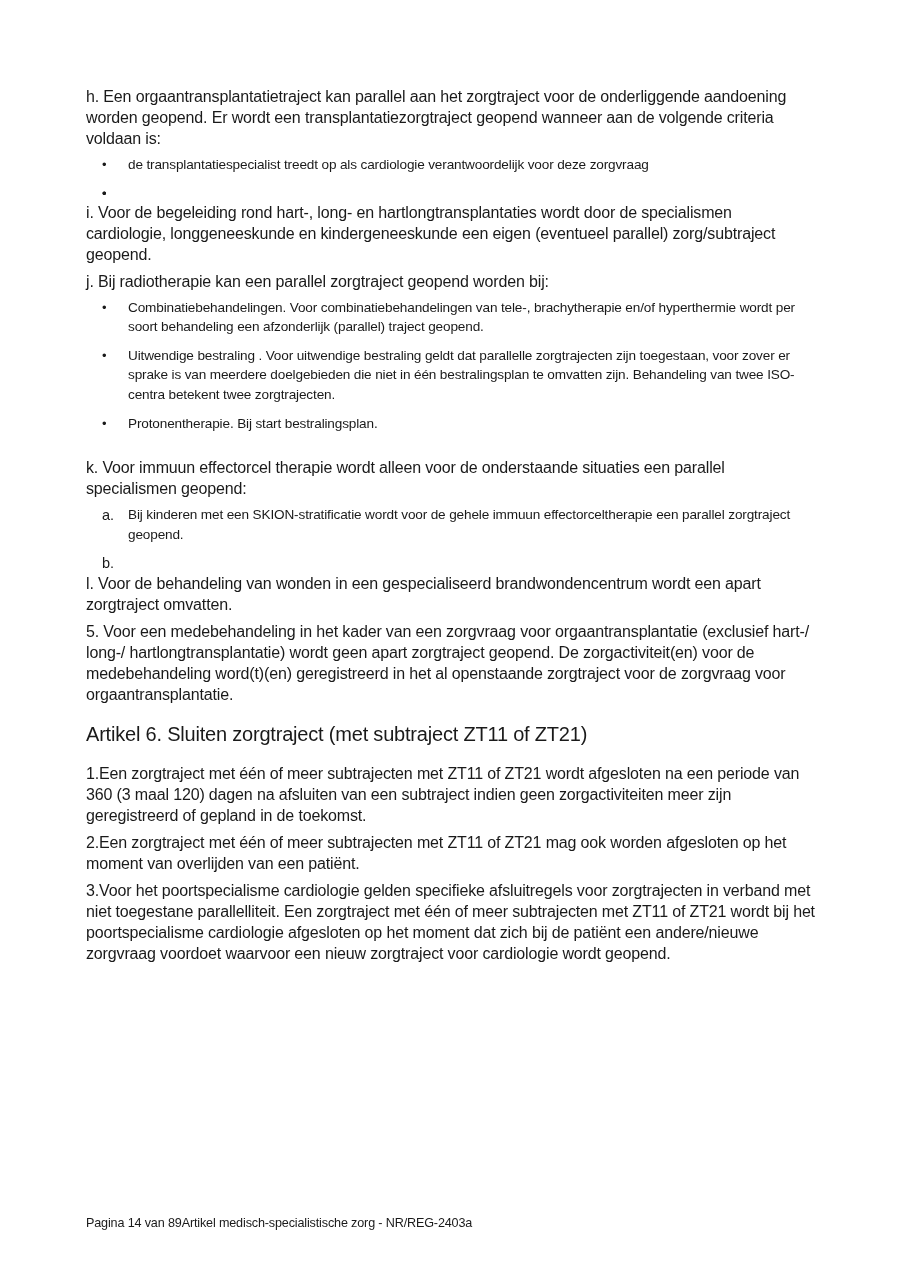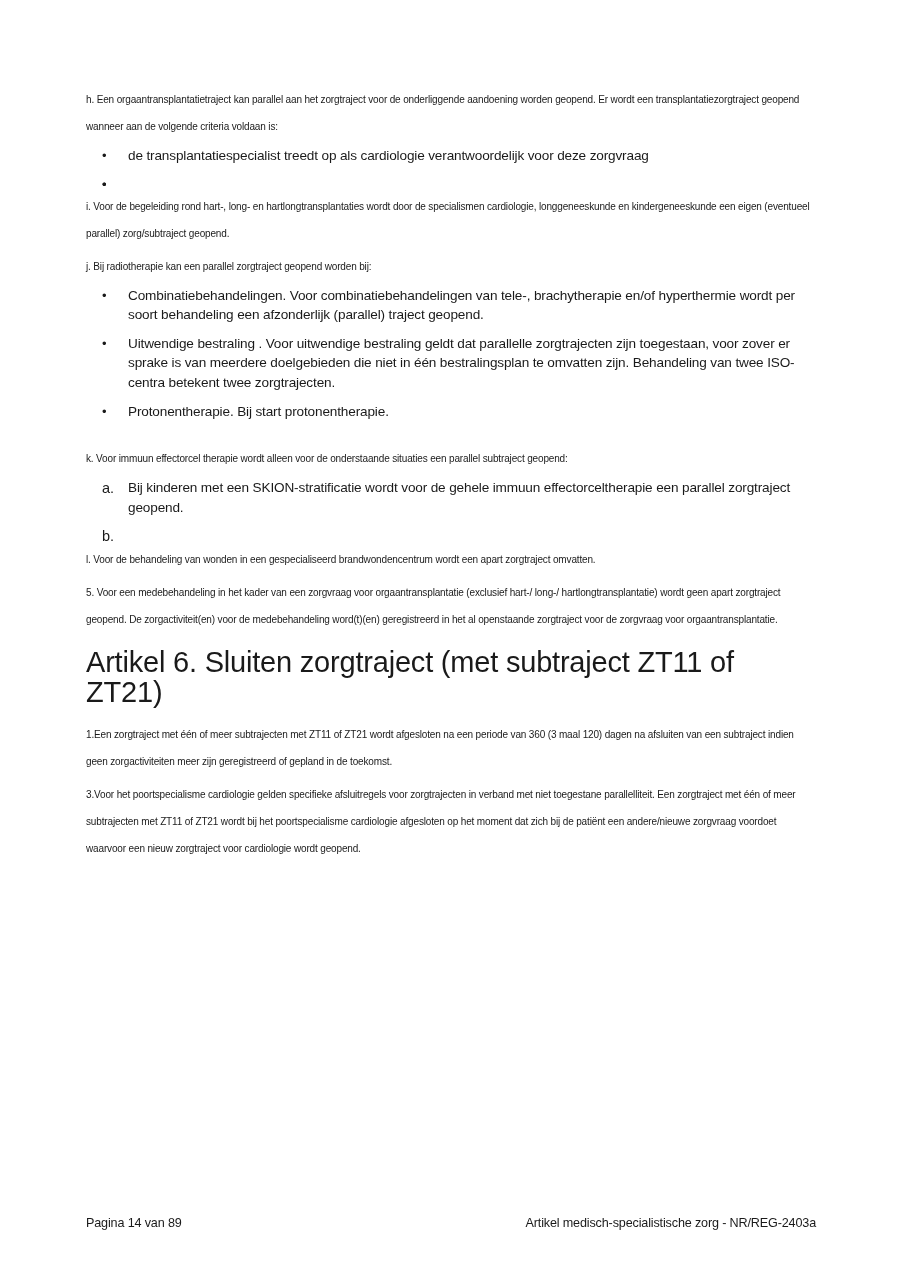--- a/index.html
+++ b/index.html
@@ -15,22 +15,22 @@
       font-family: "Liberation Sans", "DejaVu Sans", sans-serif;
       color: #1a1a1a;
     }
     .page {
       position: absolute;
       left: 86px;
       top: 86px;
       width: 730px;
     }
     .para {
-      font-size: 10px;
-      line-height: 27px;
+      font-size: 16px;
+      line-height: 21px;
       margin: 0 0 6px 0;
       letter-spacing: -0.15px;
     }
     ul.bullets, ol.letters {
       list-style: none;
       margin: 6px 0 6px 0;
       padding: 0;
     }
     ul.bullets li, ol.letters li {
       position: relative;
@@ -46,36 +46,36 @@
       top: 0;
       font-size: 13px;
     }
     .letter-mark {
       position: absolute;
       left: 16px;
       top: 1px;
       font-size: 14.5px;
     }
     .heading {
-      font-size: 29px;
+      font-size: 20px;
       line-height: 30px;
       font-weight: normal;
       margin: 14px 0 14px 0;
       letter-spacing: -0.2px;
       color: #1a1a1a;
     }
     .footer {
       position: absolute;
       top: 1215px;
       left: 86px;
       width: 730px;
       font-size: 12.6px;
       line-height: 16px;
       display: flex;
-      justify-content: space-between;
+      justify-content: flex-start;
       letter-spacing: -0.15px;
     }
   </style>
 </head>
 <body>
 
 <div class="page">
 
   <p class="para">h. Een orgaantransplantatietraject kan parallel aan het zorgtraject voor de onderliggende aandoening worden geopend. Er wordt een transplantatiezorgtraject geopend wanneer aan de volgende criteria voldaan is:</p>
   <ul class="bullets">
@@ -100,46 +100,47 @@
     <li>
       <span class="bullet-mark">•</span>
       <span>Combinatiebehandelingen. Voor combinatiebehandelingen van tele-, brachytherapie en/of hyperthermie wordt per soort behandeling een afzonderlijk (parallel) traject geopend.</span>
     </li>
     <li>
       <span class="bullet-mark">•</span>
       <span>Uitwendige bestraling . Voor uitwendige bestraling geldt dat parallelle zorgtrajecten zijn toegestaan, voor zover er sprake is van meerdere doelgebieden die niet in één bestralingsplan te omvatten zijn. Behandeling van twee ISO-centra betekent twee zorgtrajecten.</span>
     </li>
     <li style="margin-bottom:0;">
       <span class="bullet-mark">•</span>
-      <span>Protonentherapie. Bij start protonentherapie.</span>
+      <span>Protonentherapie. Bij start bestralingsplan.</span>
     </li>
   </ul>
 
   <div style="height:18px;"></div>
 
-  <p class="para">k. Voor immuun effectorcel therapie wordt alleen voor de onderstaande situaties een parallel subtraject geopend:</p>
+  <p class="para">k. Voor immuun effectorcel therapie wordt alleen voor de onderstaande situaties een parallel specialismen geopend:</p>
   <ol class="letters">
     <li>
       <span class="letter-mark">a.</span>
       <span>Bij kinderen met een SKION-stratificatie wordt voor de gehele immuun effectorceltherapie een parallel zorgtraject geopend.</span>
     </li>
     <li style="margin-bottom:0;">
       <span class="letter-mark">b.</span>
     </li>
   </ol>
 
   <div style="height:20px;"></div>
 
   <p class="para">l. Voor de behandeling van wonden in een gespecialiseerd brandwondencentrum wordt een apart zorgtraject omvatten.</p>
 
   <p class="para">5. Voor een medebehandeling in het kader van een zorgvraag voor orgaantransplantatie (exclusief hart-/ long-/ hartlongtransplantatie) wordt geen apart zorgtraject geopend. De zorgactiviteit(en) voor de medebehandeling word(t)(en) geregistreerd in het al openstaande zorgtraject voor de zorgvraag voor orgaantransplantatie.</p>
 
   <h2 class="heading">Artikel 6. Sluiten zorgtraject (met subtraject ZT11 of ZT21)</h2>
 
   <p class="para">1.Een zorgtraject met één of meer subtrajecten met ZT11 of ZT21 wordt afgesloten na een periode van 360 (3 maal 120) dagen na afsluiten van een subtraject indien geen zorgactiviteiten meer zijn geregistreerd of gepland in de toekomst.</p>
+  <p class="para">2.Een zorgtraject met één of meer subtrajecten met ZT11 of ZT21 mag ook worden afgesloten op het moment van overlijden van een patiënt.</p>
   <p class="para">3.Voor het poortspecialisme cardiologie gelden specifieke afsluitregels voor zorgtrajecten in verband met niet toegestane parallelliteit. Een zorgtraject met één of meer subtrajecten met ZT11 of ZT21 wordt bij het poortspecialisme cardiologie afgesloten op het moment dat zich bij de patiënt een andere/nieuwe zorgvraag voordoet waarvoor een nieuw zorgtraject voor cardiologie wordt geopend.</p>
 
 </div>
 
 <div class="footer">
   <span>Pagina 14 van 89</span>
   <span>Artikel medisch-specialistische zorg - NR/REG-2403a</span>
 </div>
 
 </body></html>

